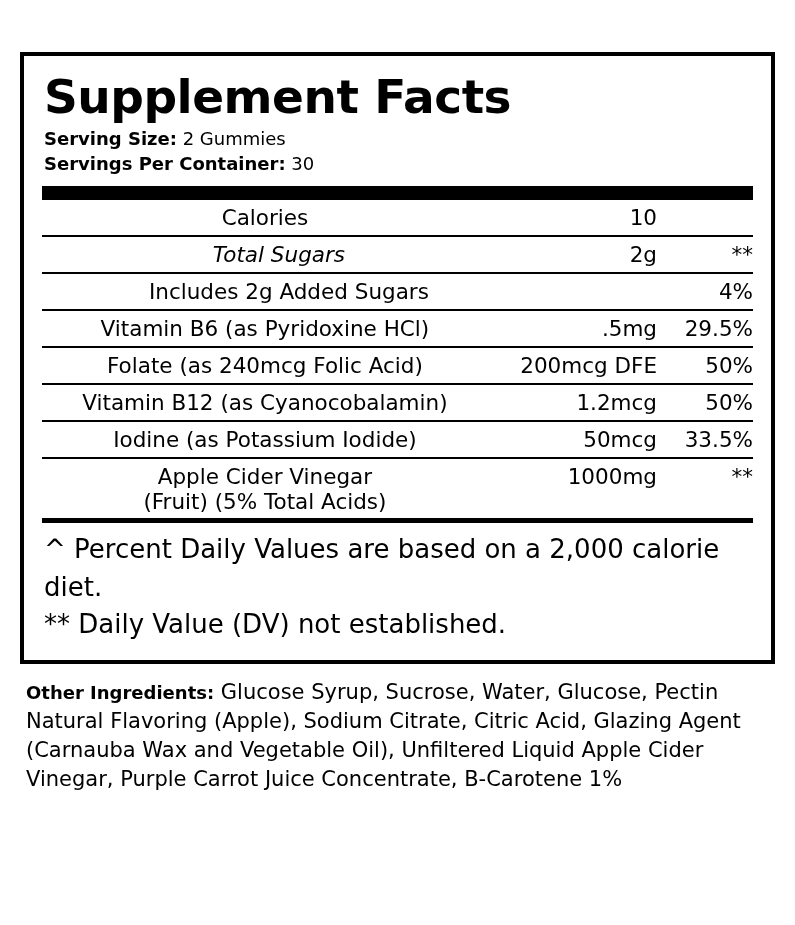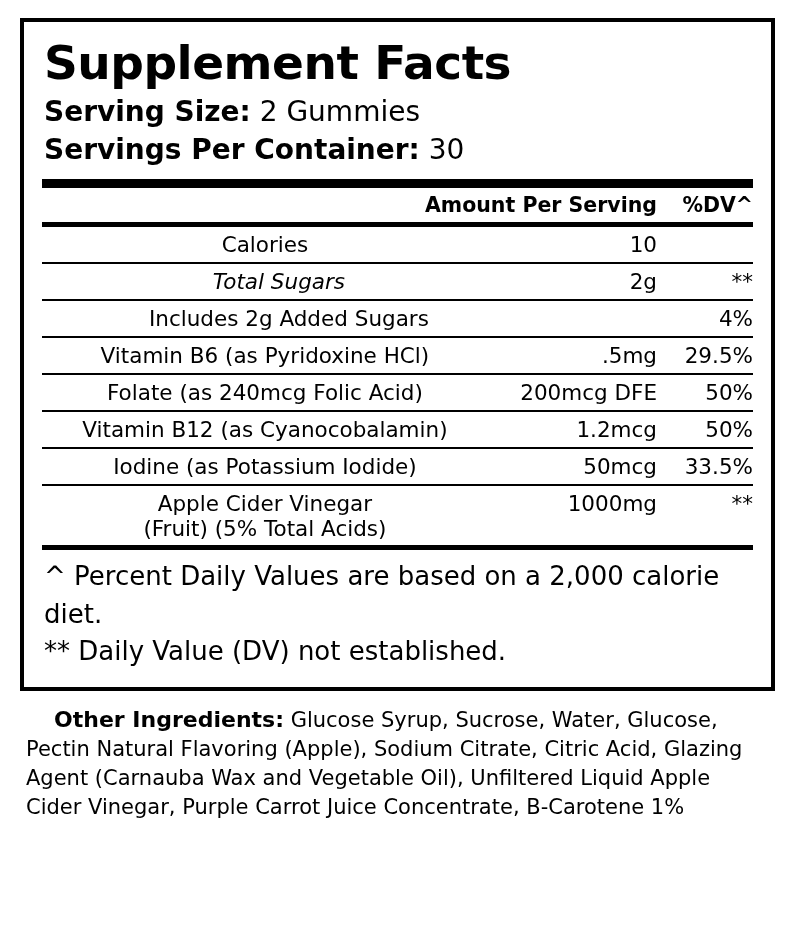--- a/index.html
+++ b/index.html
@@ -18,30 +18,31 @@
   .page {
     width: 795px;
     height: 925px;
     box-sizing: border-box;
     padding: 18px 20px 10px 20px;
   }
   .panel {
     border: 4px solid #000;
     box-sizing: border-box;
     padding: 14px 18px 16px 18px;
+    margin-top: 34px;
   }
   .title {
     font-size: 47px;
     font-weight: 700;
     letter-spacing: -0.5px;
     line-height: 1.05;
     margin: 2px 0 6px 2px;
   }
   .serving-line {
-    font-size: 28px;
+    font-size: 18px;
     line-height: 1.35;
     margin-left: 2px;
   }
   .serving-line .lbl {
     font-weight: 700;
   }
   .rule-thick {
     border-top: 9px solid #000;
     margin: 10px 0 0 0;
   }
@@ -79,22 +80,21 @@
     margin-left: 2px;
     padding-top: 8px;
   }
   .other {
     font-size: 21px;
     line-height: 1.38;
     margin: 14px 4px 0 6px;
   }
   .other .oi-label {
     font-weight: 700;
-    font-size: 22px;
-    margin-left: 28px;
+    font-size: 18px;
   }
   .acv-sub td {
     padding-top: 0 !important;
     padding-bottom: 4px !important;
   }
   .acv-main td {
     padding-bottom: 0 !important;
   }
 </style>
 </head>
@@ -111,29 +111,20 @@
       <span>2 Gummies</span>
     </div>
 
     <div class="serving-line">
       <span class="lbl">Servings Per Container:</span>
       <span>30</span>
     </div>
 
     <div class="rule-thick"></div>
 
-    <table class="facts">
-      <tbody>
-          <tr class="hdr-row">
-        <td class="col-name"></td>
-        <td class="col-amt">Amount Per Serving</td>
-        <td class="col-dv">%DV^</td>
-      </tr>
-    </tbody>
-      </table>
 
     <div class="rule-med"></div>
 
     <table class="facts">
       <tbody>
           <tr>
         <td class="col-name">Calories</td>
         <td class="col-amt">10</td>
         <td class="col-dv"></td>
       </tr>

